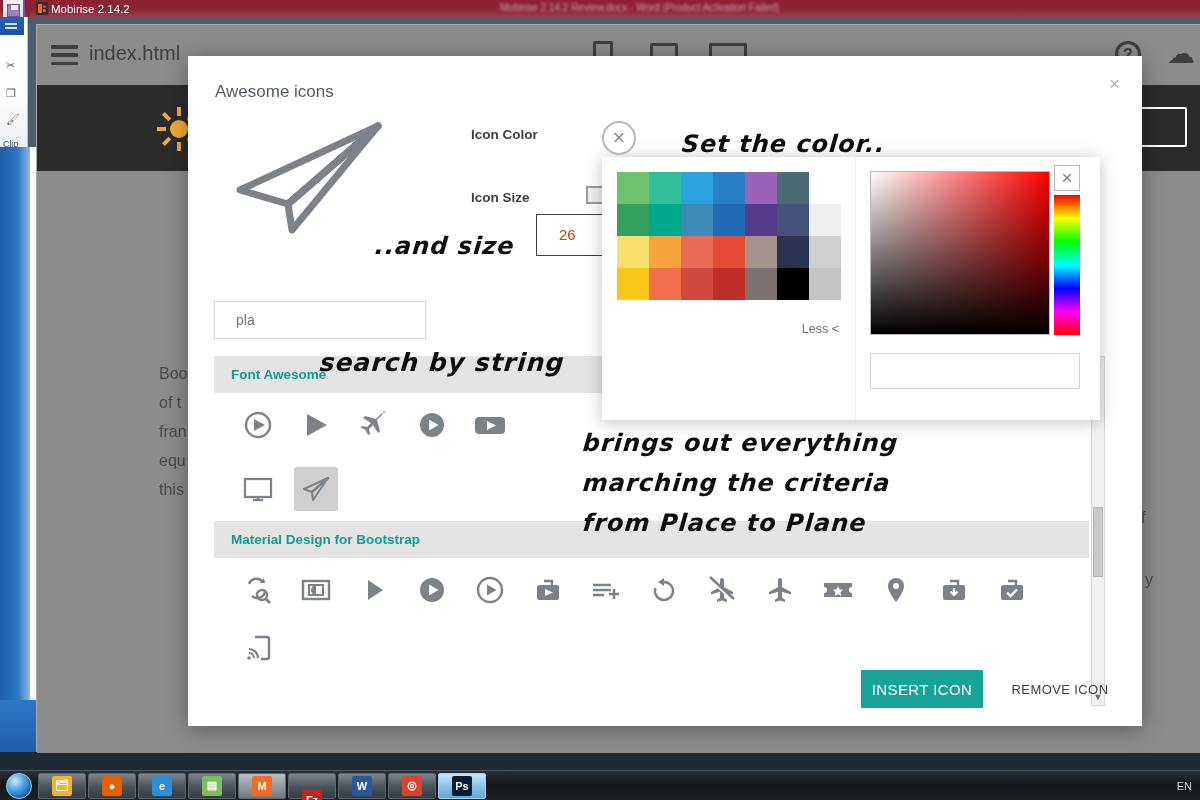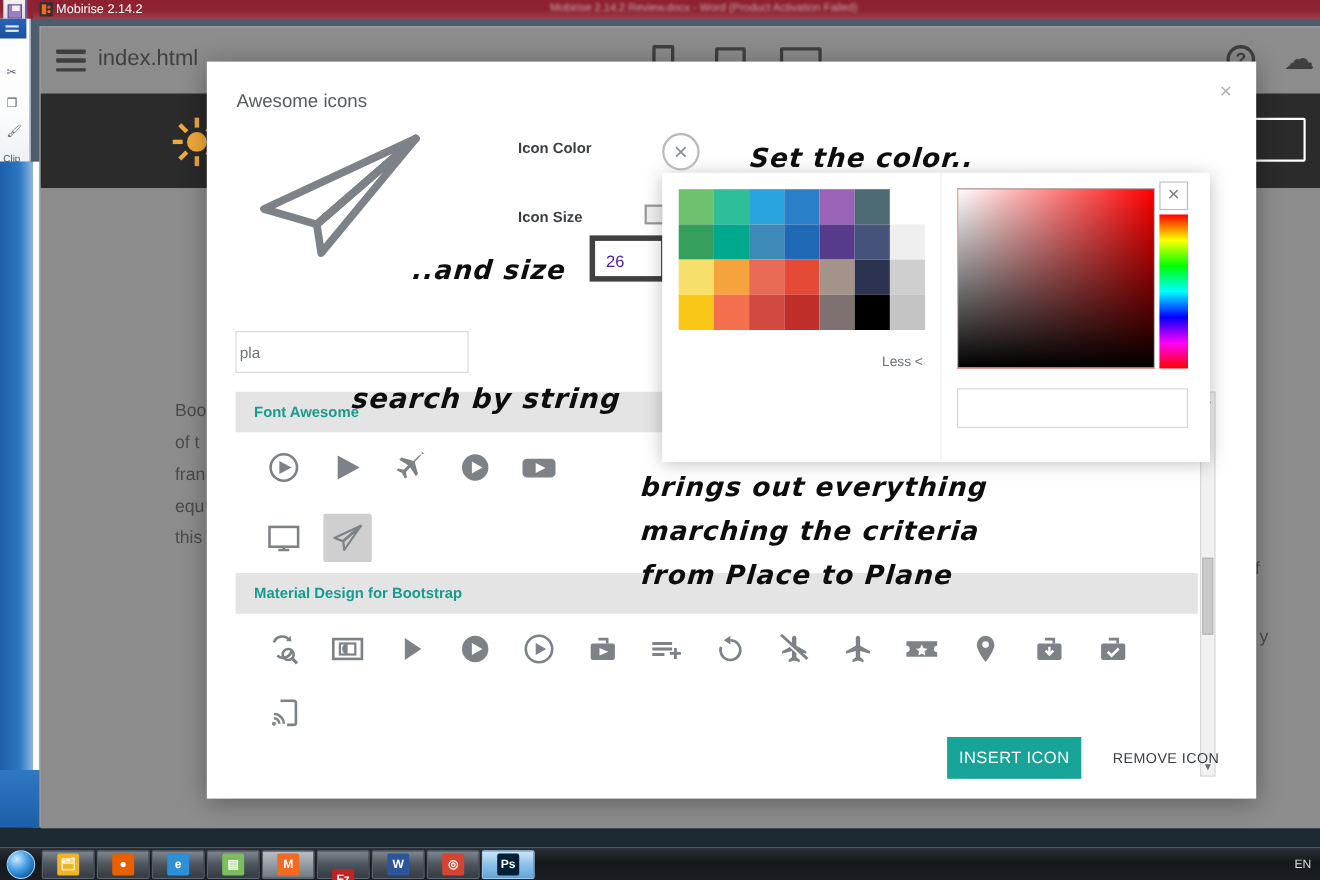--- a/index.html
+++ b/index.html
@@ -197,27 +197,27 @@
   #label-icon-size {
     position:absolute; left: 283px; top: 134px;
     font-size: 13.5px; font-weight: bold; color: #3b3f43;
   }
   #color-chip {
     position:absolute; left: 398px; top: 130px; width: 18px; height: 18px;
     border: 2px solid #9a9a9a; background: #efefef;
   }
   #size-input {
     position:absolute; left: 348px; top: 158px; width: 70px; height: 42px;
-    border: 5px solid #404040; background:#fff;
-    font-size: 15px; color: #4c1d95; padding-left: 10px; line-height: 40px;
+    border: 1px solid #404040; background:#fff;
+    font-size: 15px; color: #c2410c; padding-left: 22px; line-height: 40px;
   }
   #search-input {
     position:absolute; left: 26px; top: 245px; width: 212px; height: 38px;
     border: 1px solid #d8d8d8; background:#fff;
-    font-size: 14px; color: #6f7479; padding-left: 3px; line-height: 36px;
+    font-size: 14px; color: #6f7479; padding-left: 21px; line-height: 36px;
   }
 
   
   #results {
     position:absolute; left: 26px; top: 300px; width: 875px; height: 350px;
     overflow: hidden; background:#fff;
   }
   .group-head {
     background: #e4e4e4; height: 37px; padding-left: 17px;
     display:flex; align-items:center;

